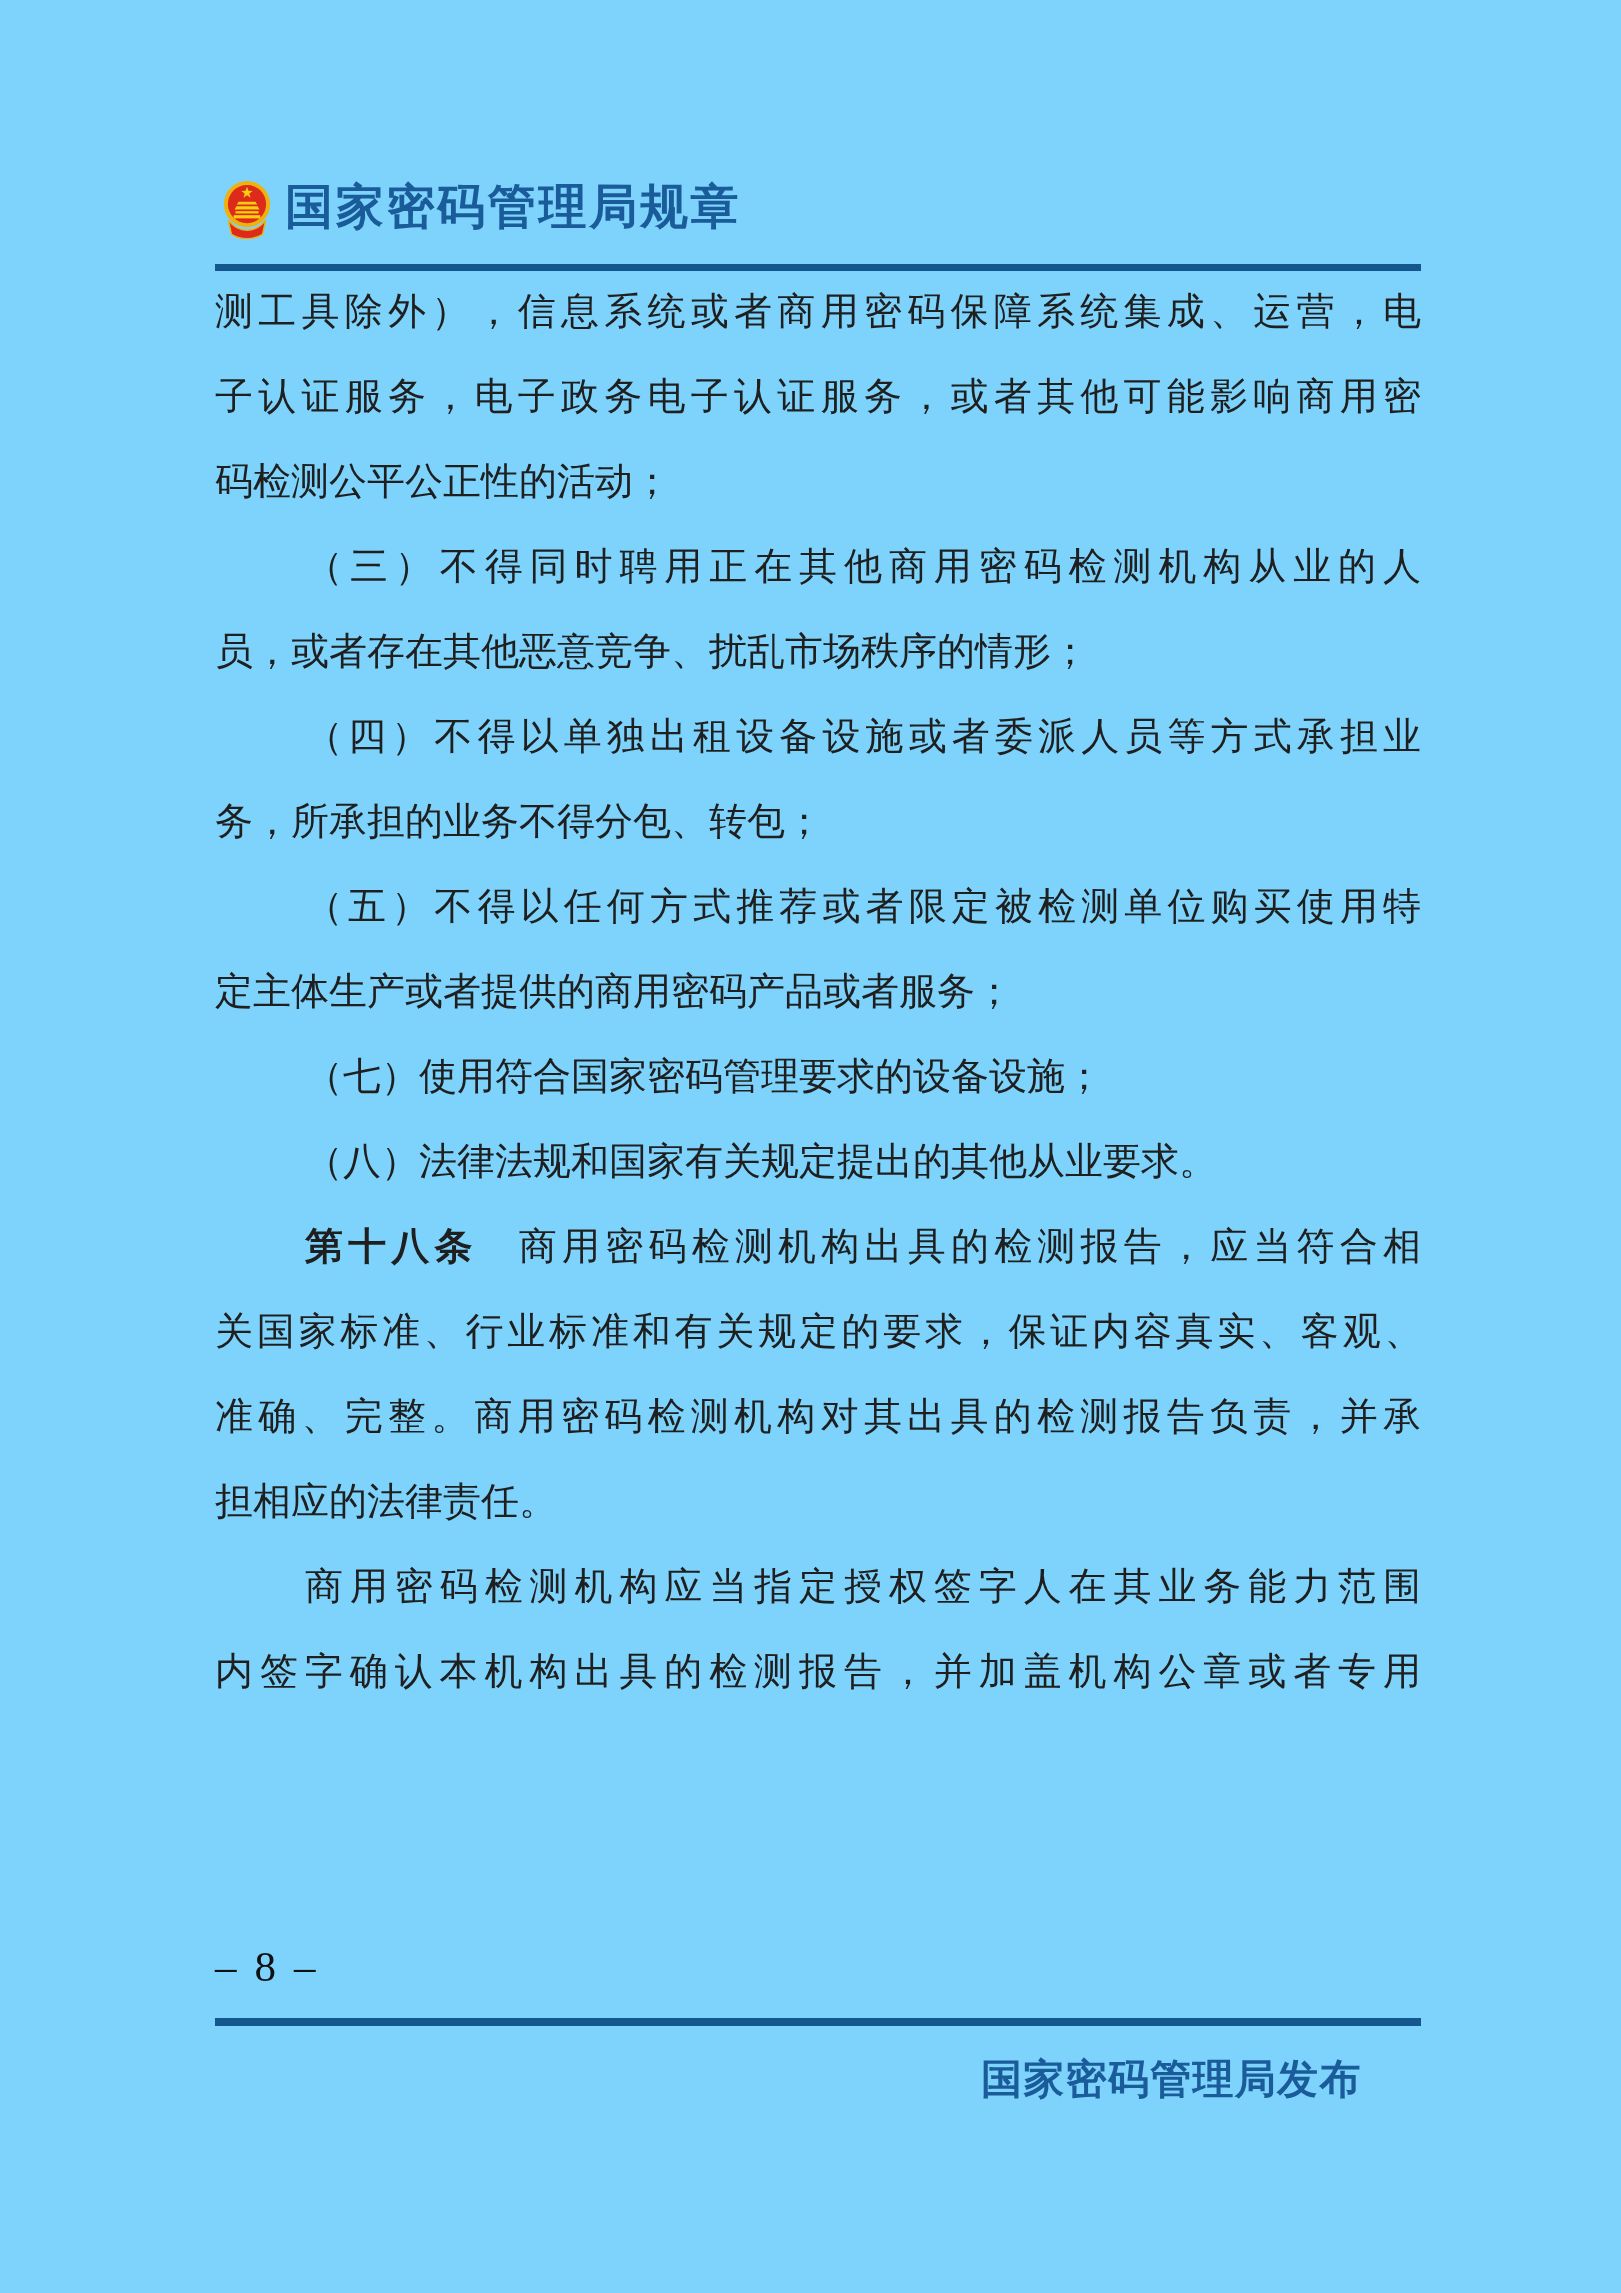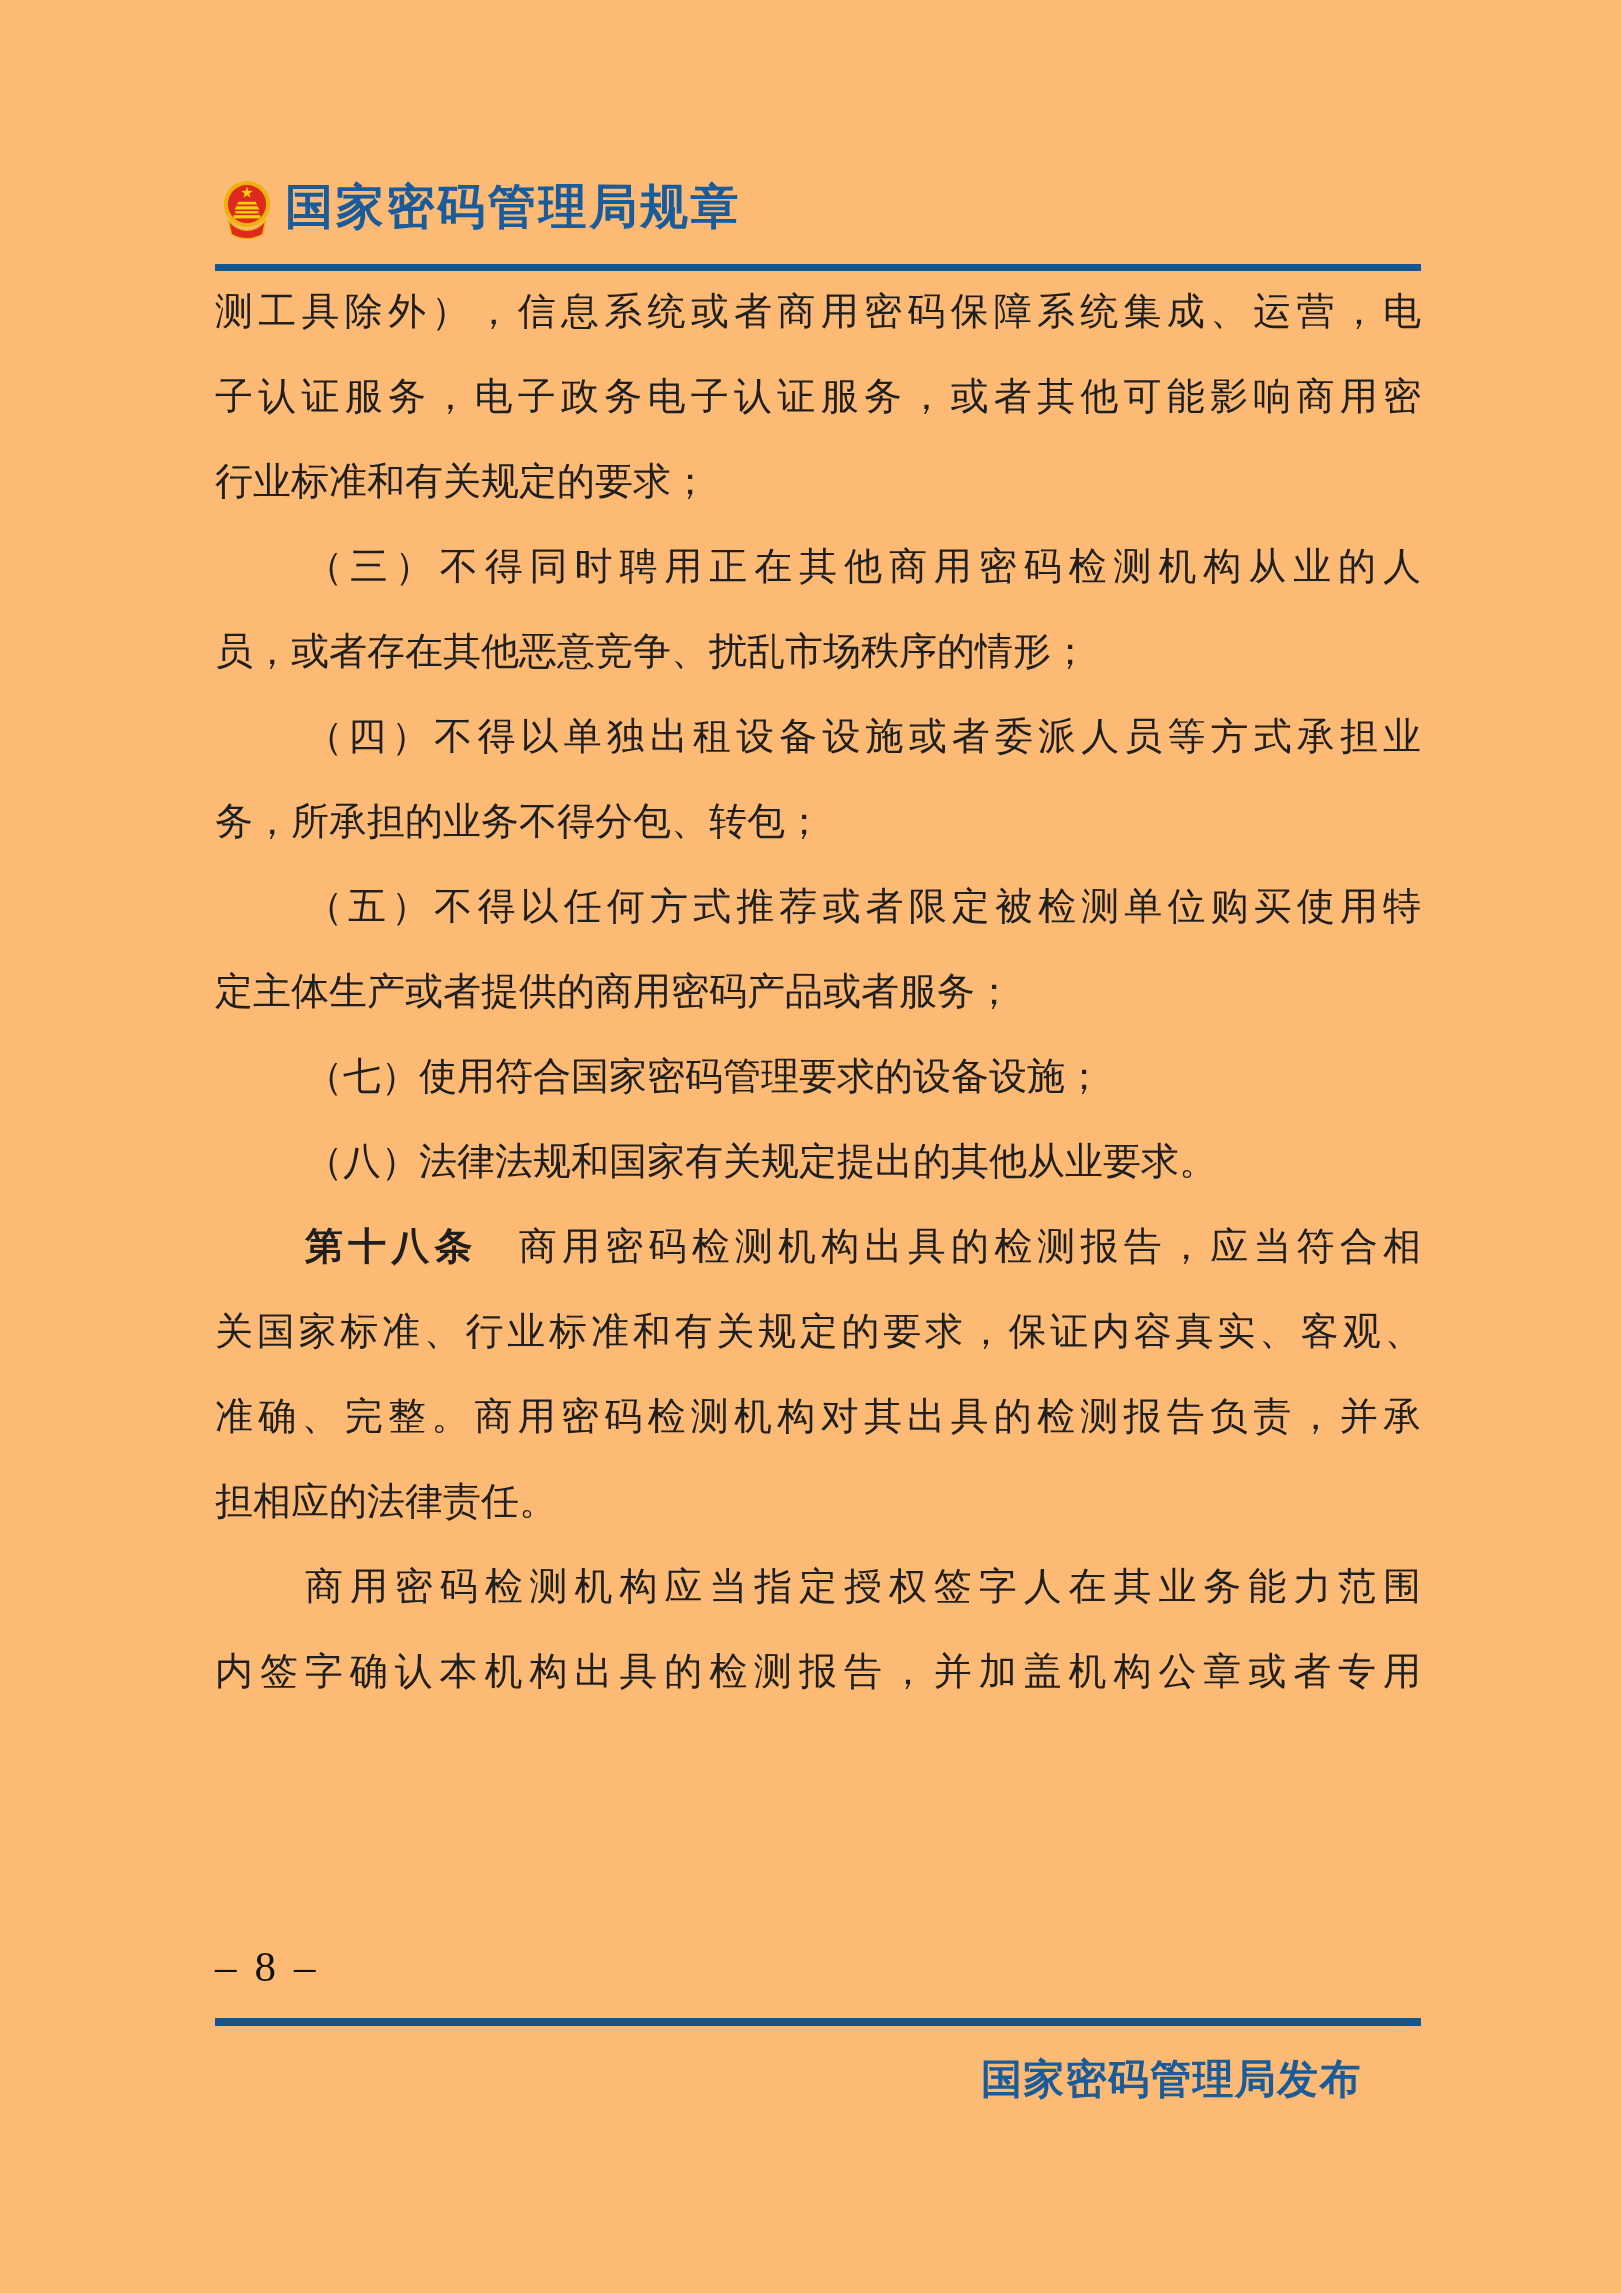--- a/index.html
+++ b/index.html
@@ -1,19 +1,19 @@
 <!DOCTYPE html>
 <html style="font-size:14.3px"><head>
 <meta charset="utf-8">
 <style>
   html,body{margin:0;padding:0;background:#ffffff;}
   .page{
     position:relative;
     width:1622px;height:2294px;
-    background:#fdba74;
+    background:#7dd3fc;
     overflow:hidden;
     font-family:"Liberation Serif","DejaVu Serif",serif;
   }
   
   .emblem{
     position:absolute;left:223px;top:178px;width:48px;height:61px;
   }
   .page-title{
     position:absolute;left:285px;top:181px;
     font-family:"Liberation Sans","DejaVu Sans",sans-serif;
@@ -83,21 +83,21 @@
     <path d="M6 47 C12 55 19 58.5 27 58.5 C35 58.5 42 55 48 47 L44.5 63 C38.5 66.5 32.5 68 27 68 C21.5 68 15.5 66.5 9.5 63 Z" fill="#dd2a1a" stroke="#efb10e" stroke-width="1.6"></path>
   </svg>
 
   <div class="page-title">国家密码管理局规章</div>
 
   <div class="header-rule"></div>
 
   <div class="body-block">
     <div class="ln j">测工具除外），信息系统或者商用密码保障系统集成、运营，电</div>
     <div class="ln j">子认证服务，电子政务电子认证服务，或者其他可能影响商用密</div>
-    <div class="ln">行业标准和有关规定的要求；</div>
+    <div class="ln">码检测公平公正性的活动；</div>
     <div class="ln ind j">（三）不得同时聘用正在其他商用密码检测机构从业的人</div>
     <div class="ln">员，或者存在其他恶意竞争、扰乱市场秩序的情形；</div>
     <div class="ln ind j">（四）不得以单独出租设备设施或者委派人员等方式承担业</div>
     <div class="ln">务，所承担的业务不得分包、转包；</div>
     <div class="ln ind j">（五）不得以任何方式推荐或者限定被检测单位购买使用特</div>
     <div class="ln">定主体生产或者提供的商用密码产品或者服务；</div>
     <div class="ln ind">（七）使用符合国家密码管理要求的设备设施；</div>
     <div class="ln ind">（八）法律法规和国家有关规定提出的其他从业要求。</div>
     <div class="ln ind j">
       <span class="lead-bold">第十八条</span><span>商用密码检测机构出具的检测报告，应当符合相</span>

